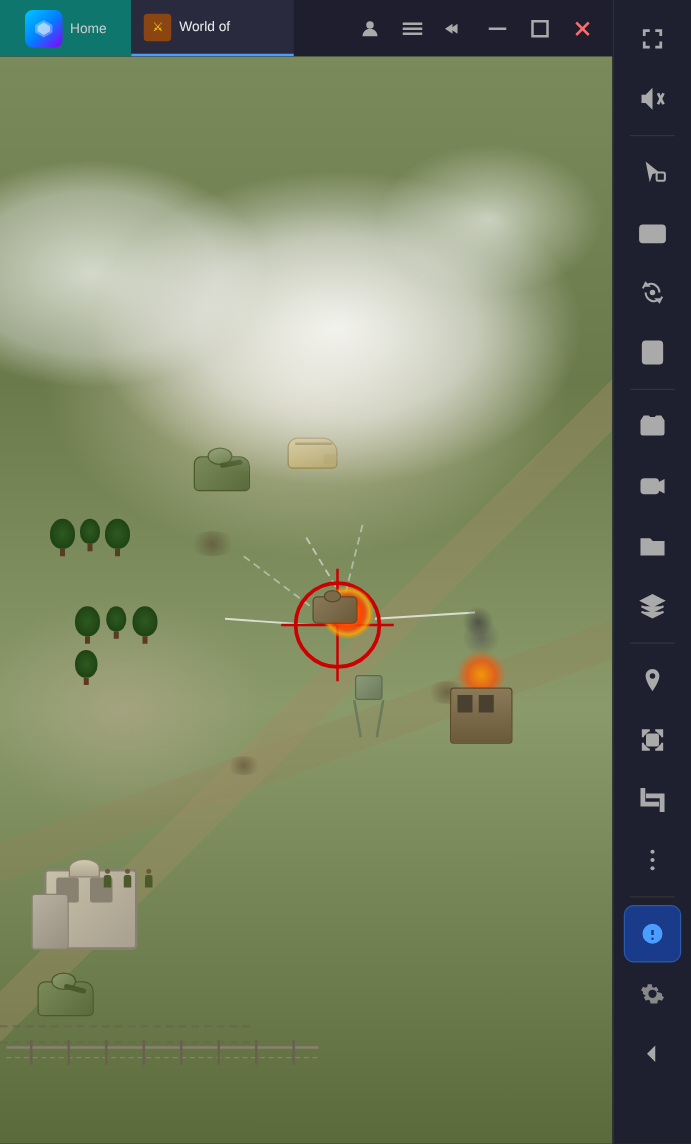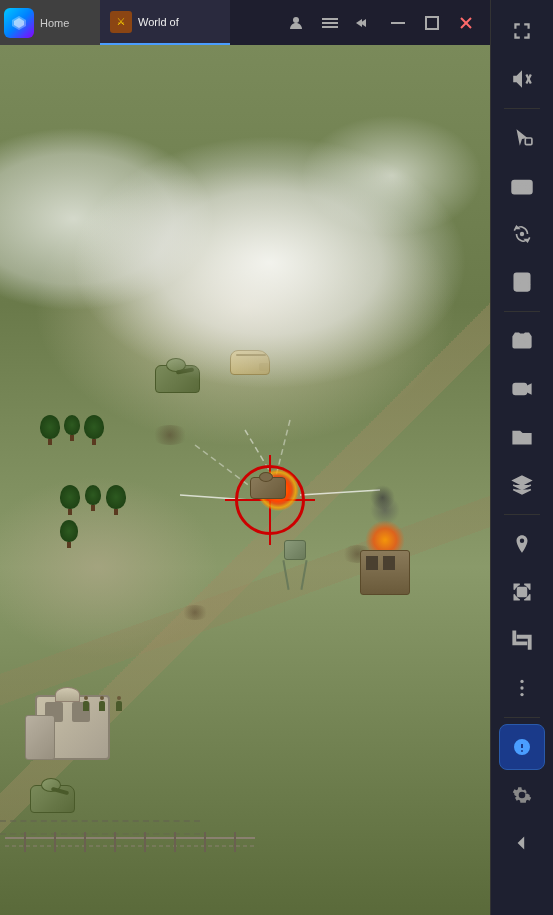--- a/index.html
+++ b/index.html
@@ -22,22 +22,22 @@
       background: #1e1e2e;
       display: flex;
       align-items: center;
       z-index: 10;
     }
 
     .tab-home {
       display: flex;
       align-items: center;
       height: 100%;
-      padding: 0 4px;
-      background: #404040;
+      padding: 0 20px;
+      background: #0f766e;
       gap: 6px;
       min-width: 100px;
     }
 
     .tab-game {
       display: flex;
       align-items: center;
       height: 100%;
       padding: 0 10px;
       background: #2a2a3e;

